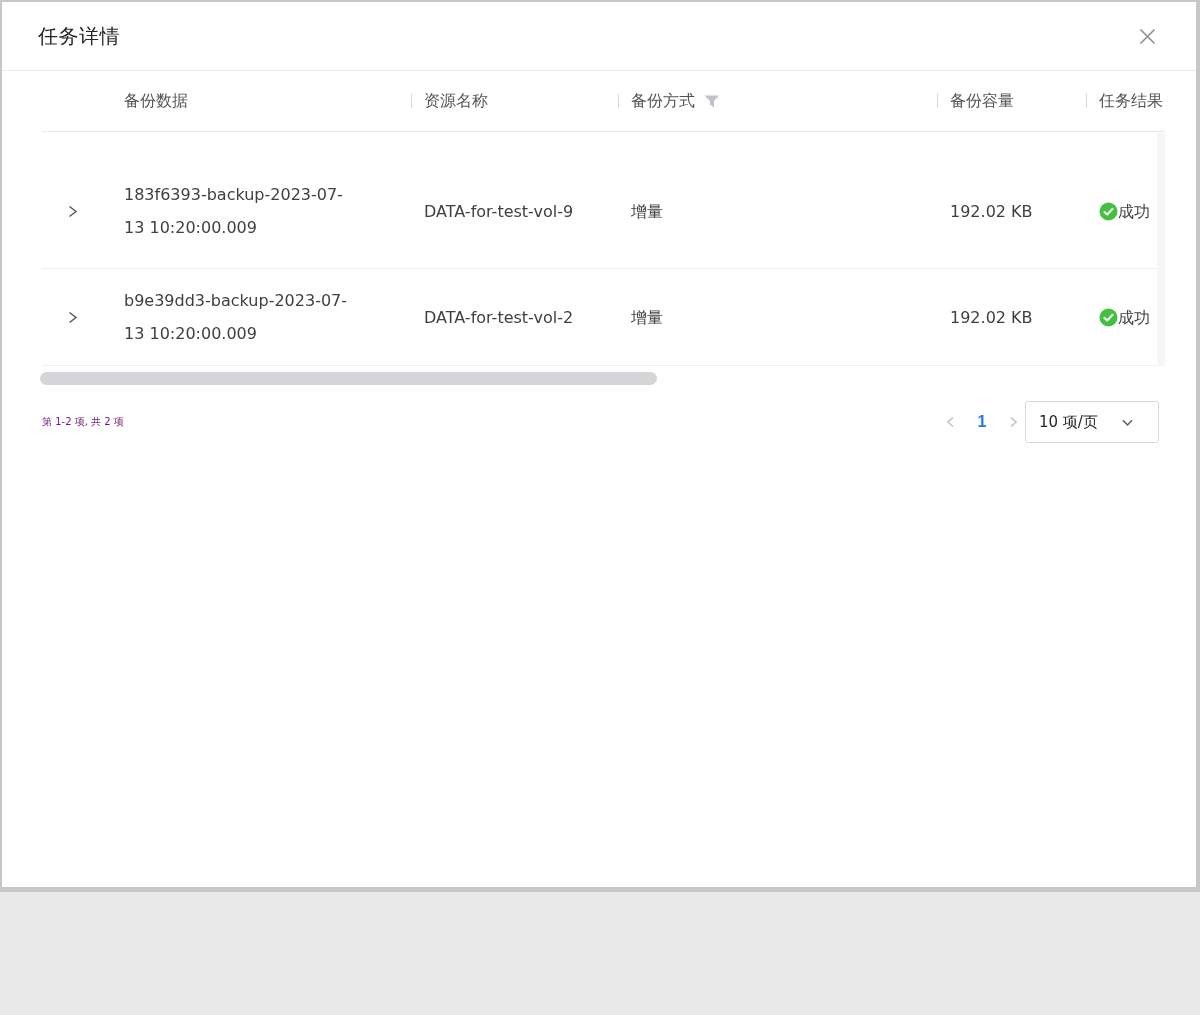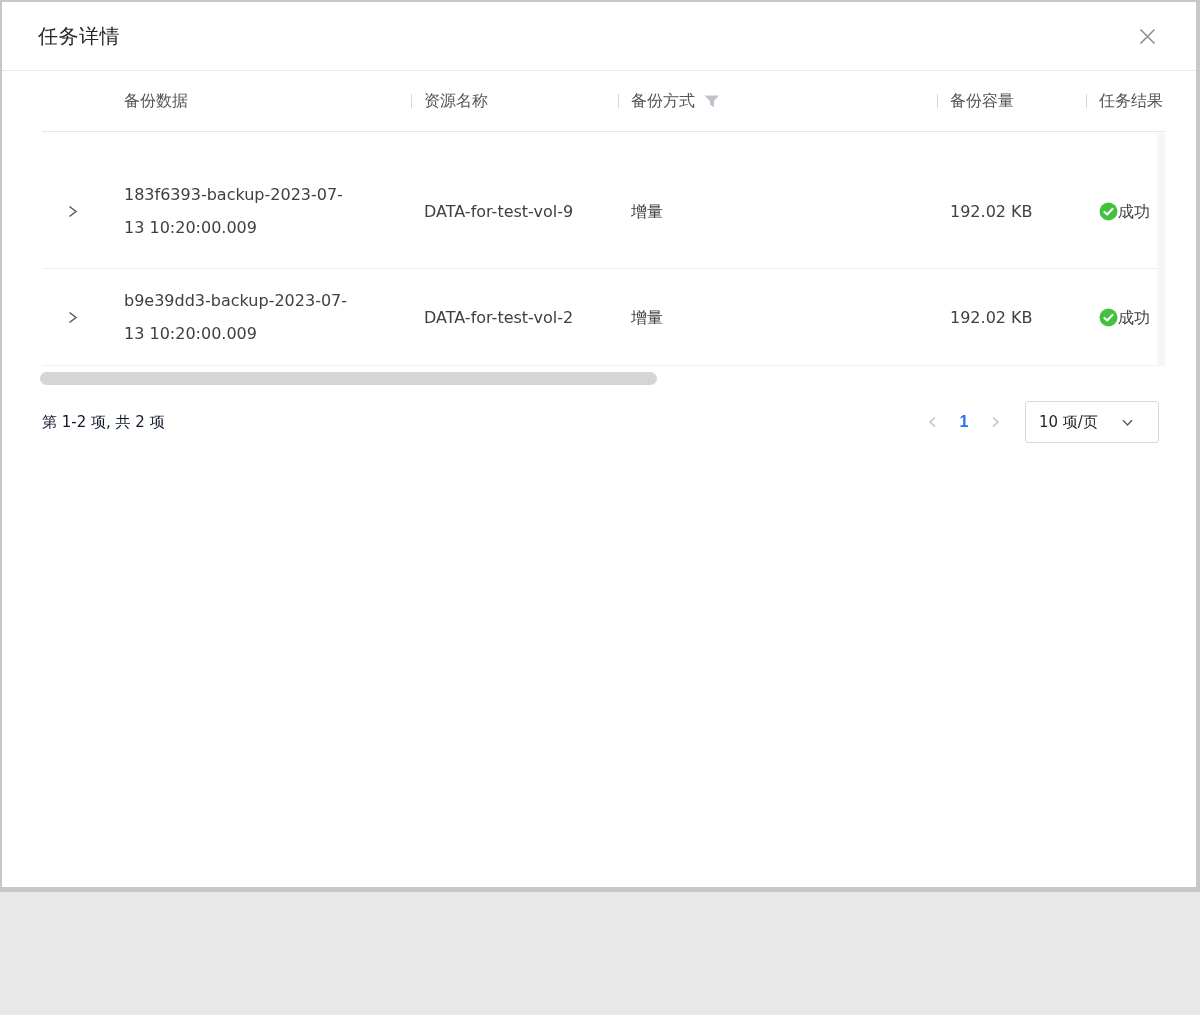--- a/index.html
+++ b/index.html
@@ -58,28 +58,28 @@
 
   
   .hscroll { height:13px; margin:6px 0 0 38px; }
   .hscroll-thumb { width:617px; height:13px; border-radius:7px; background:#d5d5d8; cursor:pointer; }
 
   
   .pager {
     display:flex; align-items:center; justify-content:space-between;
     margin:16px 37px 0 40px; height:42px; flex:0 0 auto;
   }
-  .pager-summary { font-size:15px; color:#0f172a; }
+  .pager-summary { font-size:10px; color:#701a75; }
   .pager-right { display:flex; align-items:center; }
   .page-nav-btn { background:none; border:none; padding:0; width:24px; height:24px;
                   display:flex; align-items:center; justify-content:center; cursor:default; }
   .page-num { width:26px; text-align:center; font-size:16px; font-weight:600;
               color:#2574ec; margin:0 6px; cursor:pointer; background:none; border:none; }
   .page-size-select {
-    margin-left:18px; width:134px; height:42px; background:#fff;
+    width:134px; height:42px; background:#fff;
     border:1px solid #d9d9d9; border-radius:3px; cursor:pointer;
     display:flex; align-items:center; justify-content:space-between; padding:0 24px 0 13px;
   }
   .page-size-label { font-size:15px; color:#262626; }
 
   .filler { flex:1 1 auto; }
 </style>
 </head>
 <body>
 

